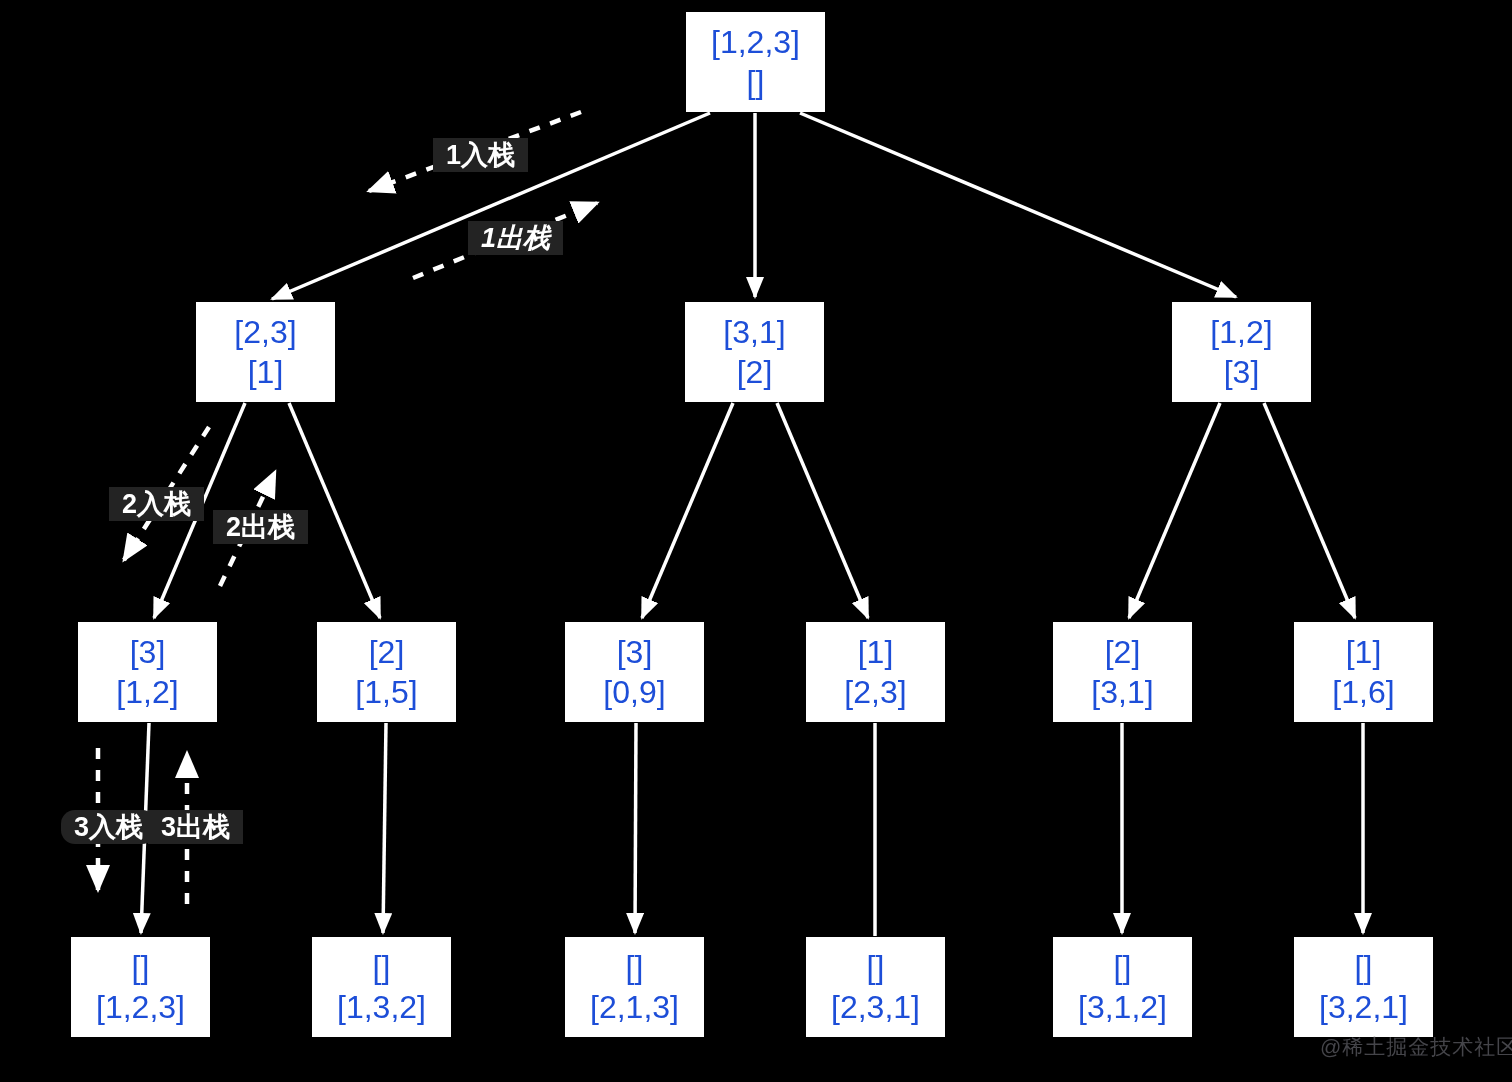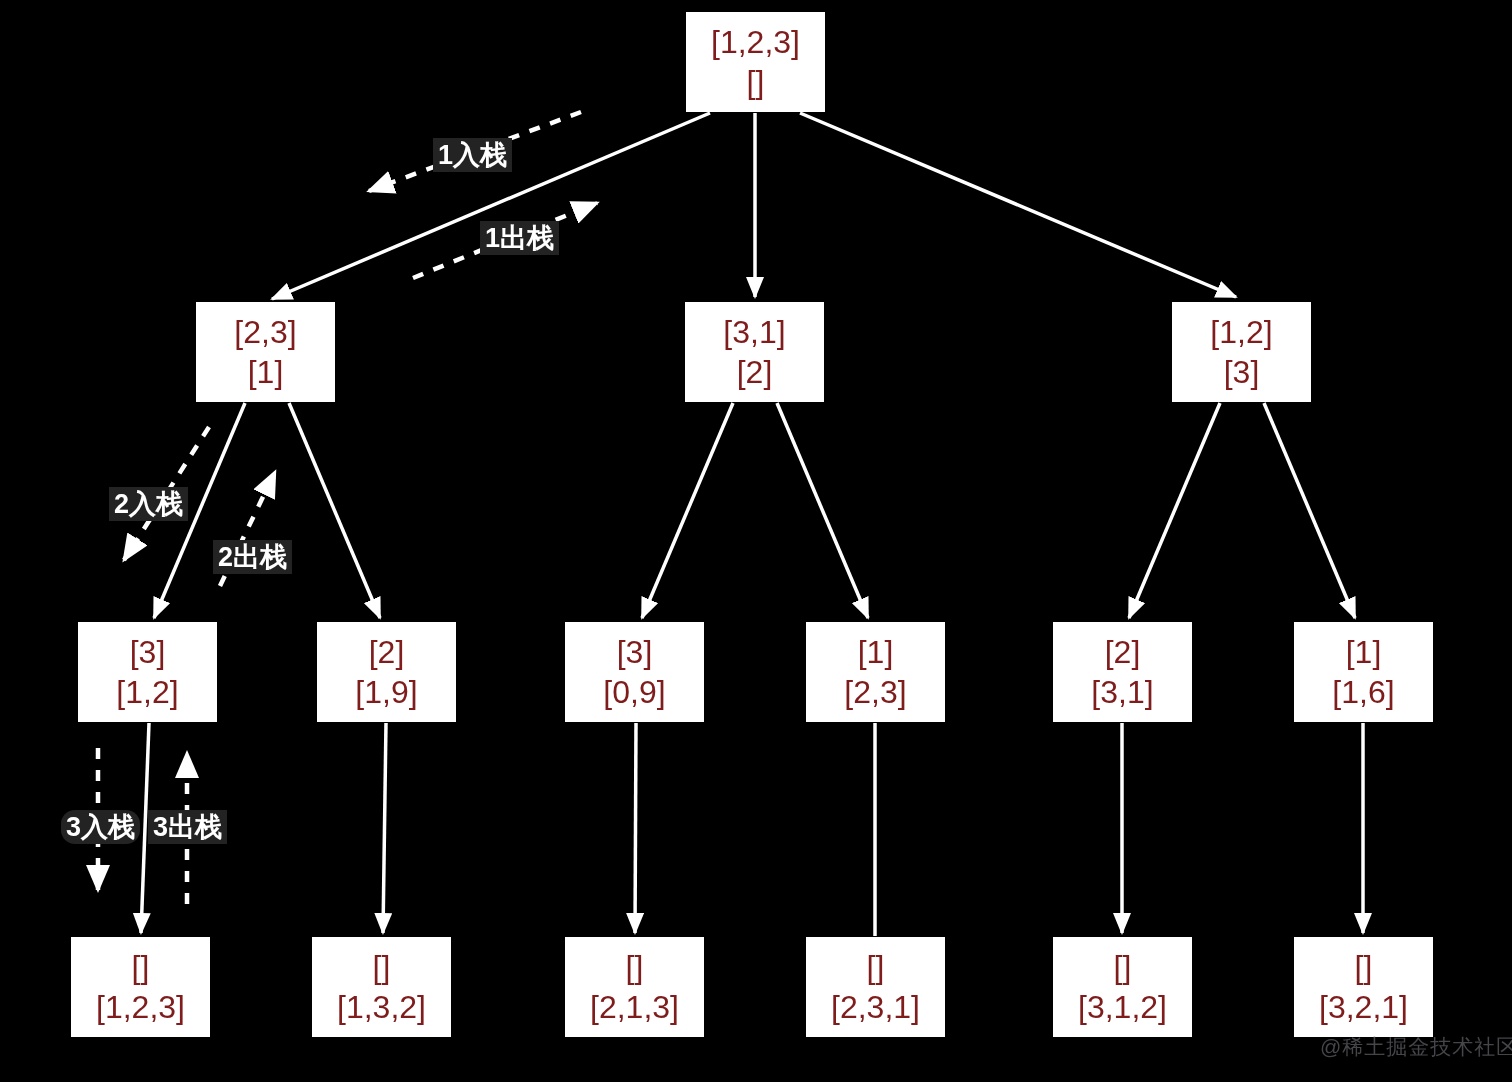--- a/index.html
+++ b/index.html
@@ -1,23 +1,23 @@
 <!DOCTYPE html>
 <html><head>
 <meta charset="utf-8">
 <style>
   html,body{margin:0;padding:0;background:#000;}
   #canvas{position:relative;width:1512px;height:1082px;background:#000;overflow:hidden;
           font-family:"Liberation Sans","DejaVu Sans",sans-serif;}
   #edges{position:absolute;left:0;top:0;width:1512px;height:1082px;}
-  .node{position:absolute;width:139px;height:100px;background:#fff;color:#7f1d1d;
+  .node{position:absolute;width:139px;height:100px;background:#fff;color:#1d4ed8;
         display:flex;flex-direction:column;align-items:center;justify-content:center;
         font-size:32px;line-height:40px;font-weight:500;text-align:center;}
   .anno{position:absolute;background:#232323;color:#fff;font-size:27px;font-weight:700;
-        padding:2px 5px;white-space:nowrap;line-height:30px;}
+        padding:2px 13px;white-space:nowrap;line-height:30px;}
   .watermark{position:absolute;left:1320px;top:1033px;color:#45454a;font-size:21px;
         letter-spacing:1px;white-space:nowrap;}
 </style>
 </head>
 <body>
 
 <div id="canvas">
 
   <svg id="edges" viewBox="0 0 1512 1082" xmlns="http://www.w3.org/2000/svg">
     <defs>
@@ -72,21 +72,21 @@
     <span>[1,2]</span>
     <span>[3]</span>
   </div>
 
   <div class="node" style="left:78px;top:622px;">
     <span>[3]</span>
     <span>[1,2]</span>
   </div>
   <div class="node" style="left:317px;top:622px;">
     <span>[2]</span>
-    <span>[1,9]</span>
+    <span>[1,5]</span>
   </div>
   <div class="node" style="left:565px;top:622px;">
     <span>[3]</span>
     <span>[0,9]</span>
   </div>
   <div class="node" style="left:806px;top:622px;">
     <span>[1]</span>
     <span>[2,3]</span>
   </div>
   <div class="node" style="left:1053px;top:622px;">
@@ -117,21 +117,21 @@
   <div class="node" style="left:1053px;top:937px;">
     <span>[]</span>
     <span>[3,1,2]</span>
   </div>
   <div class="node" style="left:1294px;top:937px;">
     <span>[]</span>
     <span>[3,2,1]</span>
   </div>
 
   <div class="anno" style="left:433px;top:138px;">1入栈</div>
-  <div class="anno" style="left:480px;top:221px;">1出栈</div>
+  <div class="anno" style="left:468px;top:221px;font-style:italic;">1出栈</div>
   <div class="anno" style="left:109px;top:487px;">2入栈</div>
-  <div class="anno" style="left:213px;top:510px;margin-top:30px;">2出栈</div>
+  <div class="anno" style="left:213px;top:510px;">2出栈</div>
   <div class="anno" style="left:61px;top:810px;border-radius:14px;">3入栈</div>
   <div class="anno" style="left:148px;top:810px;">3出栈</div>
 
   <div class="watermark">@稀土掘金技术社区</div>
 
 </div>
 
 </body></html>

